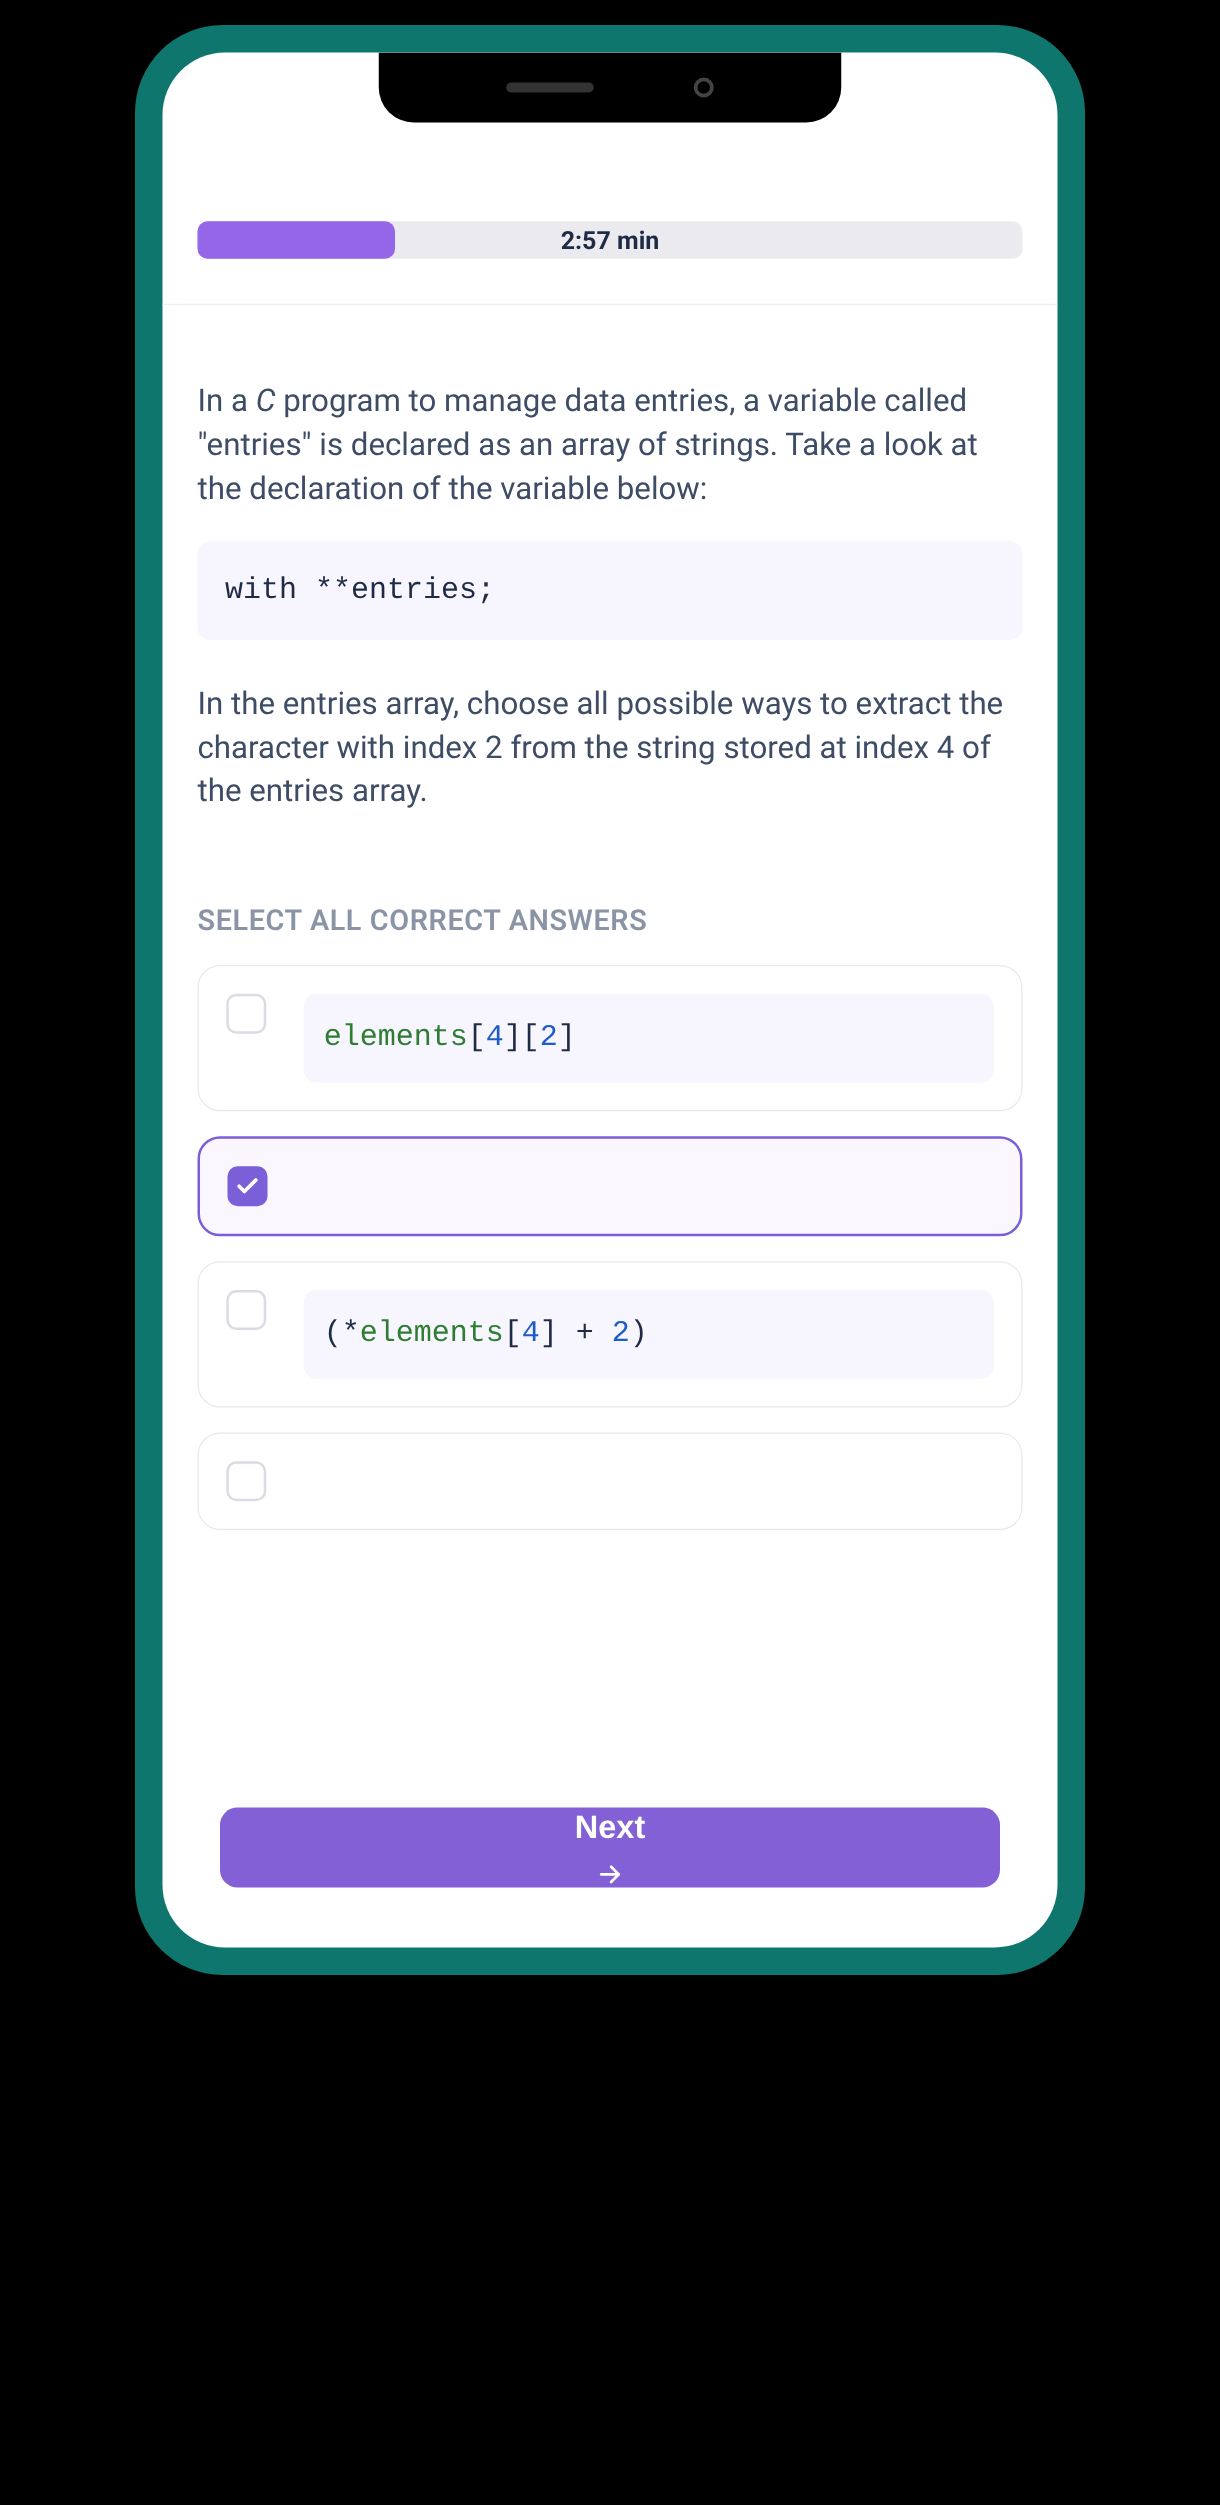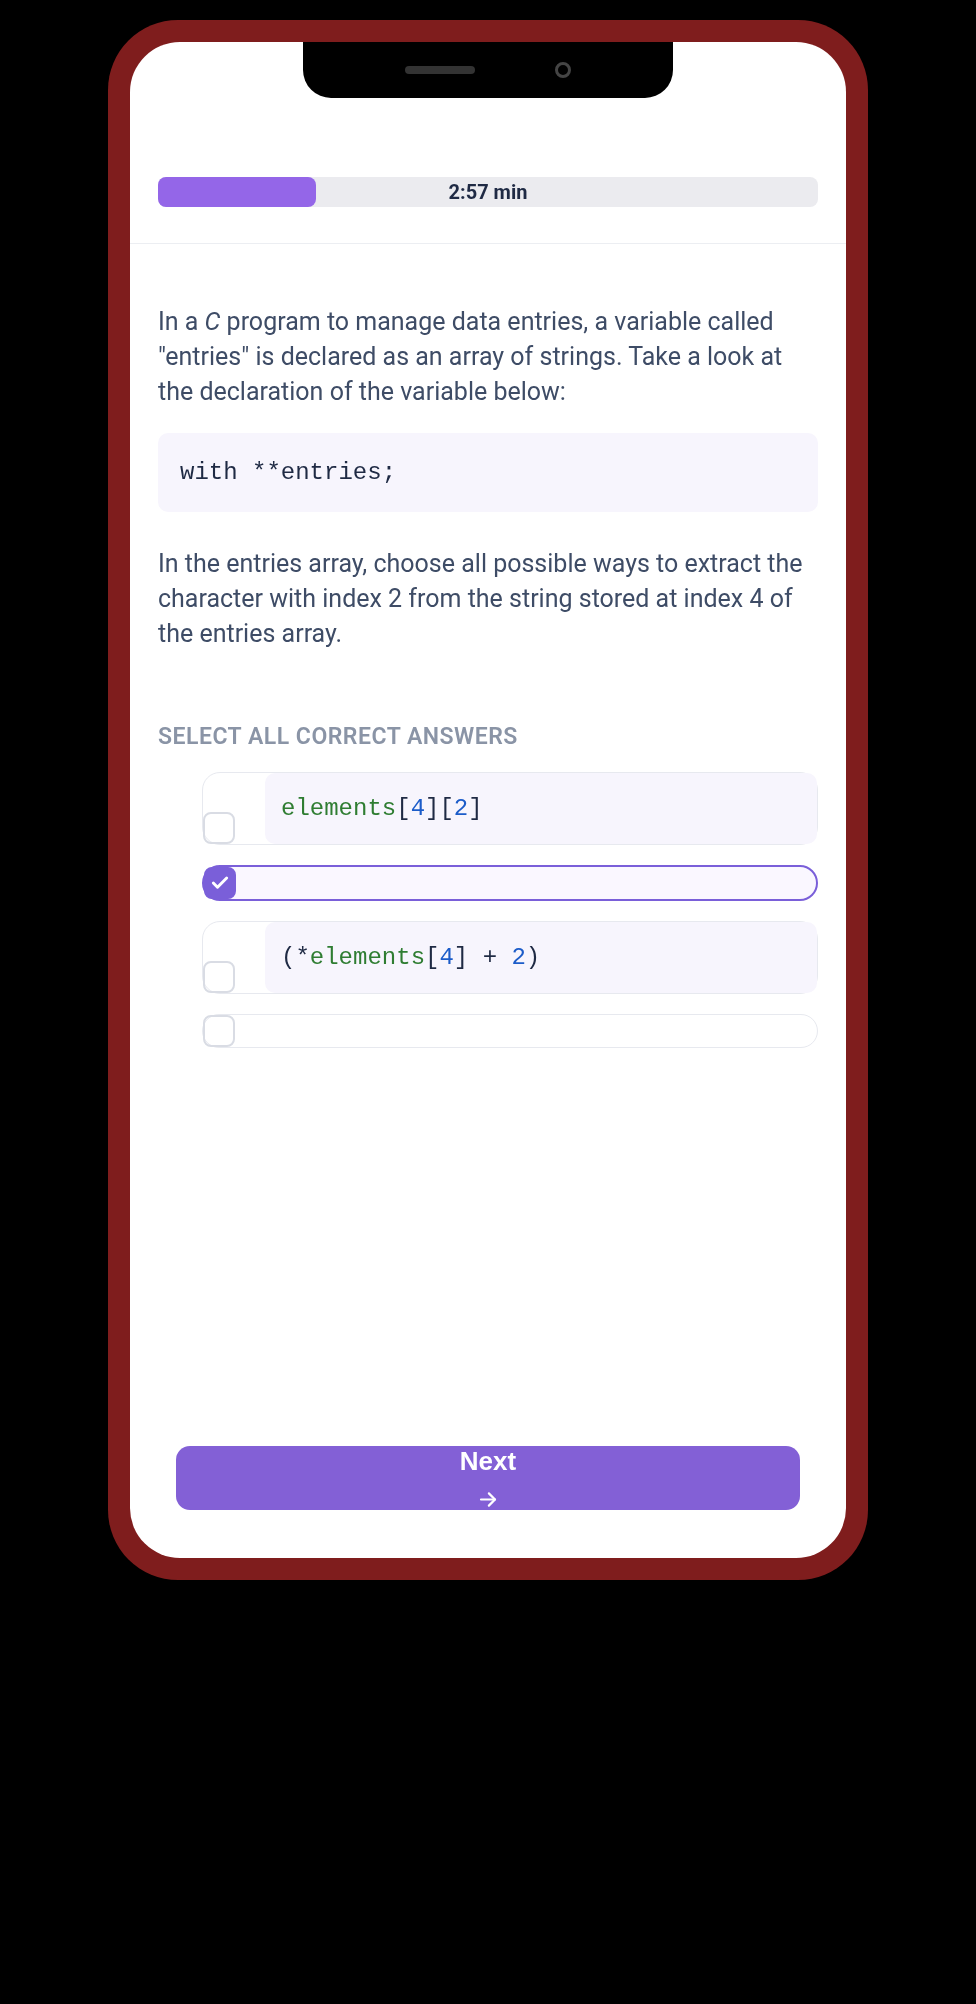--- a/index.html
+++ b/index.html
@@ -8,21 +8,21 @@
     font-family: -apple-system, BlinkMacSystemFont, "Segoe UI", Roboto, sans-serif;
     display: flex;
     justify-content: center;
     align-items: flex-start;
     min-height: 100vh;
     padding: 20px 0;
   }
   .phone-frame {
     width: 760px;
     height: 1560px;
-    background: #7f1d1d;
+    background: #0f766e;
     border-radius: 70px;
     padding: 22px;
     position: relative;
     box-shadow: 0 20px 60px rgba(0,0,0,0.5);
   }
   .phone-screen {
     width: 100%;
     height: 100%;
     background: #fff;
     border-radius: 50px;
@@ -111,26 +111,26 @@
     font-size: 23px;
     font-weight: 600;
     letter-spacing: 0.5px;
     color: #8a94a6;
     margin-top: 72px;
     margin-bottom: 22px;
   }
   .option {
     border: 1.5px solid #e7e9ef;
     border-radius: 18px;
-    display: flex;
-    align-items: flex-end;
+    padding: 22px;
+    display: flex;
+    align-items: flex-start;
     gap: 30px;
     margin-bottom: 20px;
     background: #fff;
-    margin-left: 44px;
   }
   .option.selected {
     border: 2.5px solid #7a5fd9;
     background: #faf7ff;
   }
   .checkbox {
     width: 32px;
     height: 32px;
     border: 2px solid #d9dce4;
     border-radius: 8px;

